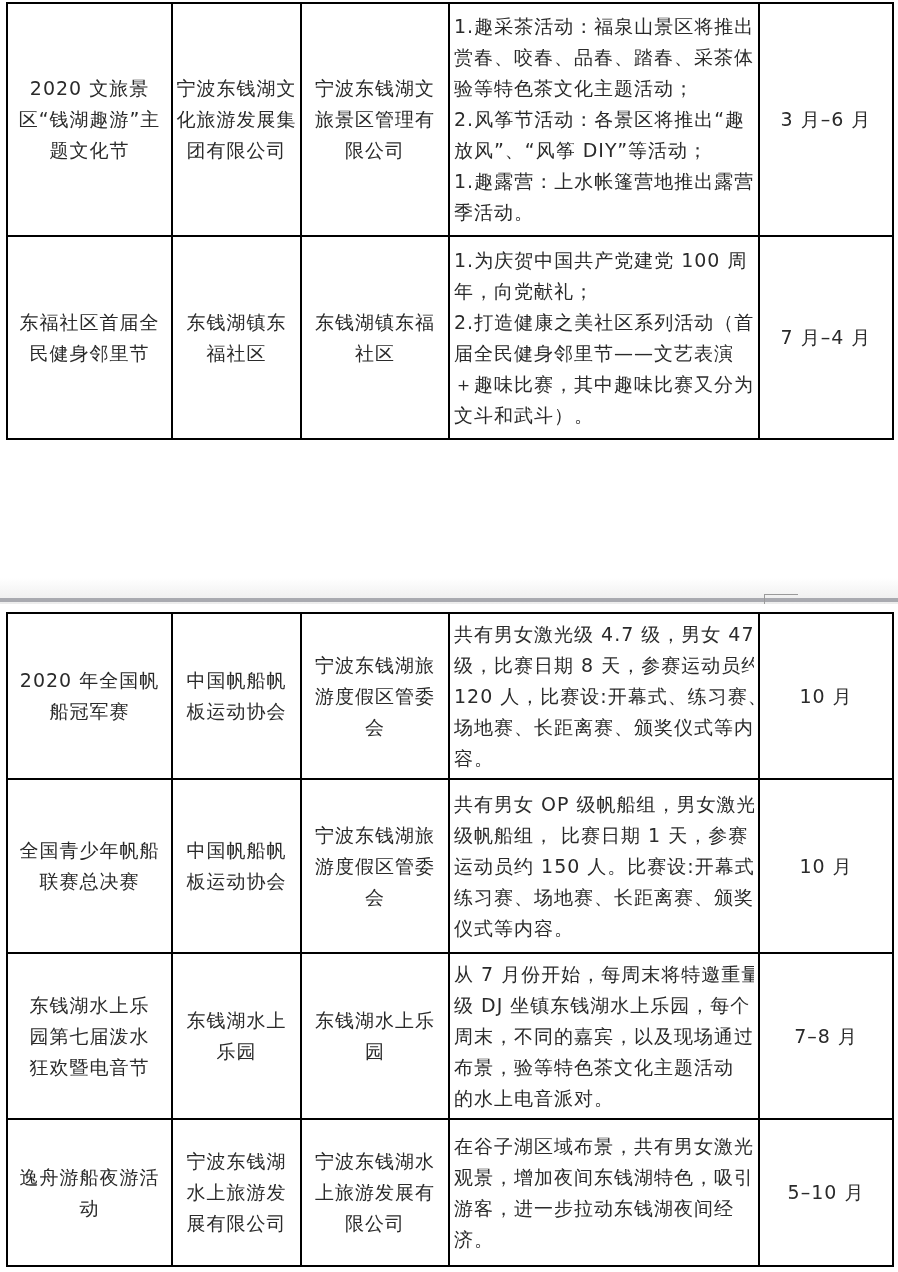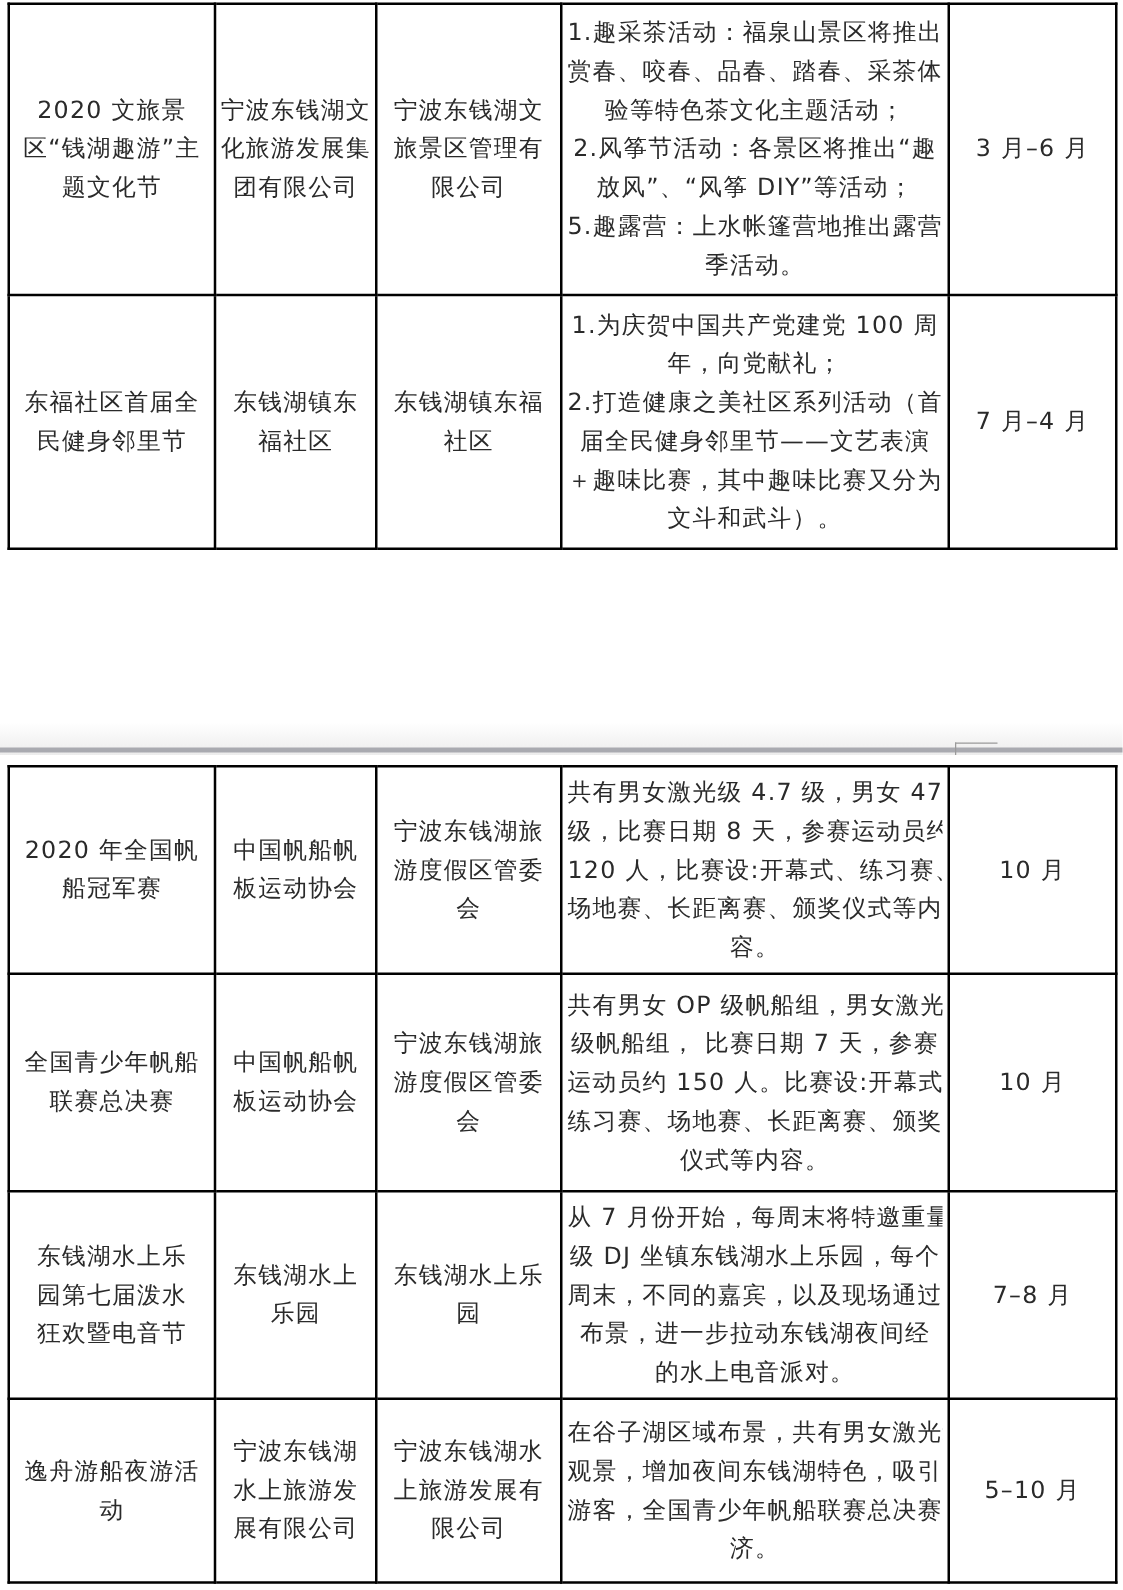--- a/index.html
+++ b/index.html
@@ -57,21 +57,21 @@
       border: 2px solid #000;
       font-size: 19px;
       line-height: 31px;
       vertical-align: middle;
       padding: 0 4px;
       color: #2a2a2a;
       letter-spacing: 1px;
     }
     td.c-name, td.c-host, td.c-org, td.c-time { text-align: center; }
     td.c-desc {
-      text-align: center;
+      text-align: left;
       padding: 0 2px;
       letter-spacing: 0.5px;
     }
     .desc-line { display: block; white-space: nowrap; overflow: hidden; }
 
     col.w1 { width: 165px; }
     col.w2 { width: 129px; }
     col.w3 { width: 148px; }
     col.w4 { width: 310px; }
     col.w5 { width: 134px; }
@@ -92,21 +92,21 @@
       <tr style="height:233px">
         <td class="c-name" style="padding:0 10px">2020 文旅景区“钱湖趣游”主题文化节</td>
         <td class="c-host" style="padding:0 0">宁波东钱湖文化旅游发展集团有限公司</td>
         <td class="c-org" style="padding:0 6px">宁波东钱湖文旅景区管理有限公司</td>
         <td class="c-desc">
           <span class="desc-line">1.趣采茶活动：福泉山景区将推出</span>
           <span class="desc-line">赏春、咬春、品春、踏春、采茶体</span>
           <span class="desc-line">验等特色茶文化主题活动；</span>
           <span class="desc-line">2.风筝节活动：各景区将推出“趣</span>
           <span class="desc-line">放风”、“风筝 DIY”等活动；</span>
-          <span class="desc-line">5.趣露营：上水帐篷营地推出露营</span>
+          <span class="desc-line">1.趣露营：上水帐篷营地推出露营</span>
           <span class="desc-line">季活动。</span>
         </td>
         <td class="c-time">3 月–6 月</td>
       </tr>
       <tr style="height:203px">
         <td class="c-name" style="padding:0 10px">东福社区首届全民健身邻里节</td>
         <td class="c-host" style="padding:0 10px">东钱湖镇东福社区</td>
         <td class="c-org" style="padding:0 6px">东钱湖镇东福社区</td>
         <td class="c-desc">
           <span class="desc-line">1.为庆贺中国共产党建党 100 周</span>
@@ -148,48 +148,48 @@
           <span class="desc-line">容。</span>
         </td>
         <td class="c-time">10 月</td>
       </tr>
       <tr style="height:174px">
         <td class="c-name" style="padding:16px 6px">全国青少年帆船联赛总决赛</td>
         <td class="c-host" style="padding:0 12px">中国帆船帆板运动协会</td>
         <td class="c-org" style="padding:0 6px">宁波东钱湖旅游度假区管委会</td>
         <td class="c-desc">
           <span class="desc-line">共有男女 OP 级帆船组，男女激光</span>
-          <span class="desc-line">级帆船组， 比赛日期 7 天，参赛</span>
+          <span class="desc-line">级帆船组， 比赛日期 1 天，参赛</span>
           <span class="desc-line">运动员约 150 人。比赛设:开幕式、</span>
           <span class="desc-line">练习赛、场地赛、长距离赛、颁奖</span>
           <span class="desc-line">仪式等内容。</span>
         </td>
         <td class="c-time">10 月</td>
       </tr>
       <tr style="height:166px">
         <td class="c-name" style="padding:0 15px">东钱湖水上乐园第七届泼水狂欢暨电音节</td>
         <td class="c-host" style="padding:0 12px">东钱湖水上乐园</td>
         <td class="c-org" style="padding:0 6px">东钱湖水上乐园</td>
         <td class="c-desc">
           <span class="desc-line">从 7 月份开始，每周末将特邀重量</span>
           <span class="desc-line">级 DJ 坐镇东钱湖水上乐园，每个</span>
           <span class="desc-line">周末，不同的嘉宾，以及现场通过</span>
-          <span class="desc-line">布景，进一步拉动东钱湖夜间经</span>
+          <span class="desc-line">布景，验等特色茶文化主题活动</span>
           <span class="desc-line">的水上电音派对。</span>
         </td>
         <td class="c-time">7–8 月</td>
       </tr>
       <tr style="height:147px">
         <td class="c-name" style="padding:13px 6px">逸舟游船夜游活动</td>
         <td class="c-host" style="padding:0 12px">宁波东钱湖水上旅游发展有限公司</td>
         <td class="c-org" style="padding:0 6px">宁波东钱湖水上旅游发展有限公司</td>
         <td class="c-desc">
           <span class="desc-line">在谷子湖区域布景，共有男女激光级</span>
           <span class="desc-line">观景，增加夜间东钱湖特色，吸引</span>
-          <span class="desc-line">游客，全国青少年帆船联赛总决赛</span>
+          <span class="desc-line">游客，进一步拉动东钱湖夜间经</span>
           <span class="desc-line">济。</span>
         </td>
         <td class="c-time">5–10 月</td>
       </tr>
     </tbody>
   </table>
 
 </div>
 
 </body></html>

